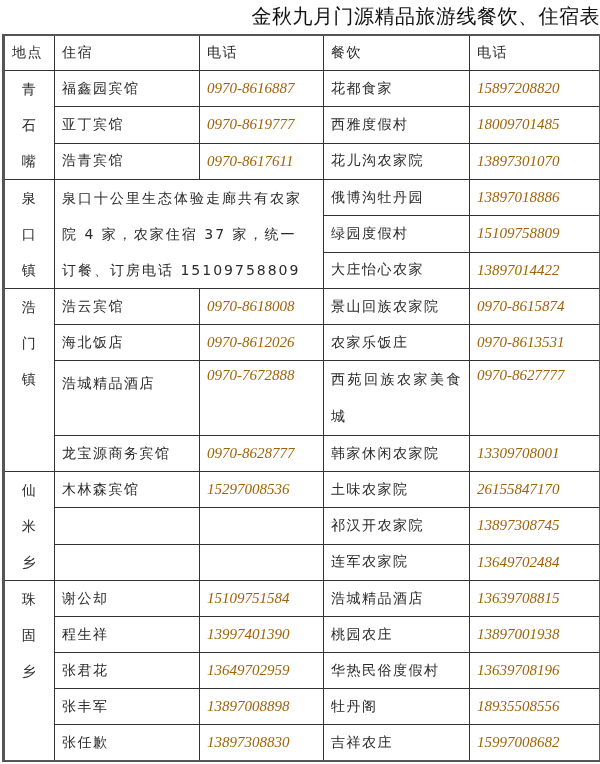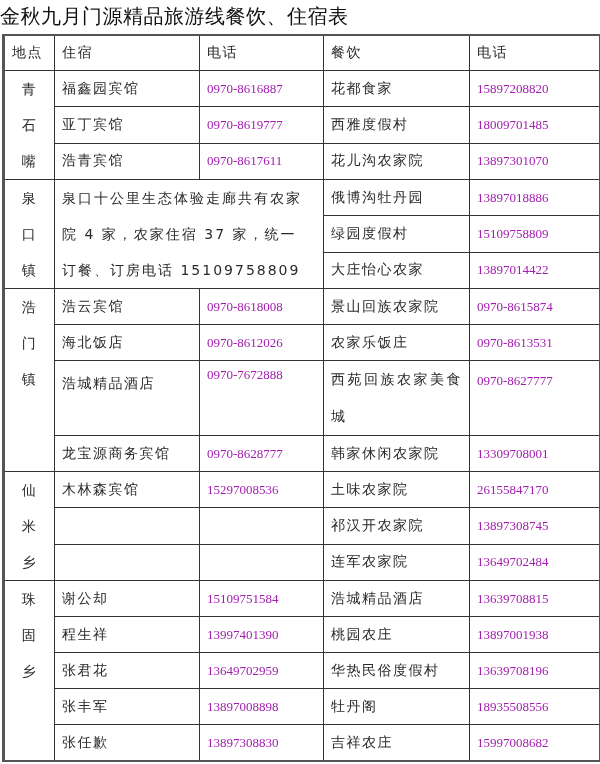--- a/index.html
+++ b/index.html
@@ -1,30 +1,30 @@
 <!DOCTYPE html>
 <html><head>
 <meta charset="utf-8">
 <style>
   html, body { margin: 0; padding: 0; background: #ffffff; }
   body { width: 600px; height: 764px; position: relative; overflow: hidden;
          font-family: "DejaVu Serif", "Liberation Serif", serif; color: #1a1a1a; }
-  .title { position: absolute; left: 0; top: 2px; width: 600px; text-align: left;
+  .title { position: absolute; left: 0; top: 2px; width: 600px; text-align: right;
            font-family: "DejaVu Sans", "Liberation Sans", sans-serif;
            font-size: 20px; line-height: 28px; color: #111; letter-spacing: 0.5px; }
   table.grid { position: absolute; left: 2px; top: 34px; width: 596px;
                border-collapse: collapse; table-layout: fixed;
                border-left: 3px solid #555; border-right: 2px solid #555;
                border-top: 2px solid #555; border-bottom: 2px solid #555; }
   table.grid td { border: 1px solid #333; padding: 0 0 0 7px; font-size: 14px;
                   vertical-align: middle; white-space: nowrap; overflow: hidden;
                   font-family: "DejaVu Sans", "Liberation Sans", sans-serif; color: #2a2a2a;
                   letter-spacing: 1.5px; }
   table.grid td.num { font-family: "Liberation Serif", "DejaVu Serif", serif;
-                      font-size: 13px; letter-spacing: 0; color: #a21caf; }
+                      font-size: 15px; letter-spacing: 0; color: #a16207; font-style: italic; }
   table.grid td.loc { text-align: center; padding: 0; vertical-align: top; }
   table.grid td.loc .locchar { display: block; height: 36px; line-height: 36px; }
   table.grid td.top { vertical-align: top; padding-top: 8px; }
   table.grid td.wrap { white-space: normal; line-height: 36px; padding-right: 18px; letter-spacing: 2px; }
   table.grid td.wrap2 { white-space: normal; line-height: 37px; vertical-align: top; letter-spacing: 2.5px; }
   tr.h36 td { height: 35px; }
   tr.hdr td { height: 34px; margin-top: 41px; }
 </style>
 </head>
 <body>
@@ -105,21 +105,21 @@
   <tr class="h36">
     <td>海北饭店</td>
     <td class="num">0970-8612026</td>
     <td>农家乐饭庄</td>
     <td class="num">0970-8613531</td>
   </tr>
   <tr style="height:74px">
     <td class="top" style="padding-top:14px">浩城精品酒店</td>
     <td class="num top" style="padding-top:6px">0970-7672888</td>
     <td class="wrap2">西苑回族农家美食城</td>
-    <td class="num top" style="padding-top:12px">0970-8627777</td>
+    <td class="num top" style="padding-top:6px">0970-8627777</td>
   </tr>
   <tr class="h36">
     <td>龙宝源商务宾馆</td>
     <td class="num">0970-8628777</td>
     <td>韩家休闲农家院</td>
     <td class="num">13309708001</td>
   </tr>
 
   <tr class="h36">
     <td class="loc" rowspan="3">

